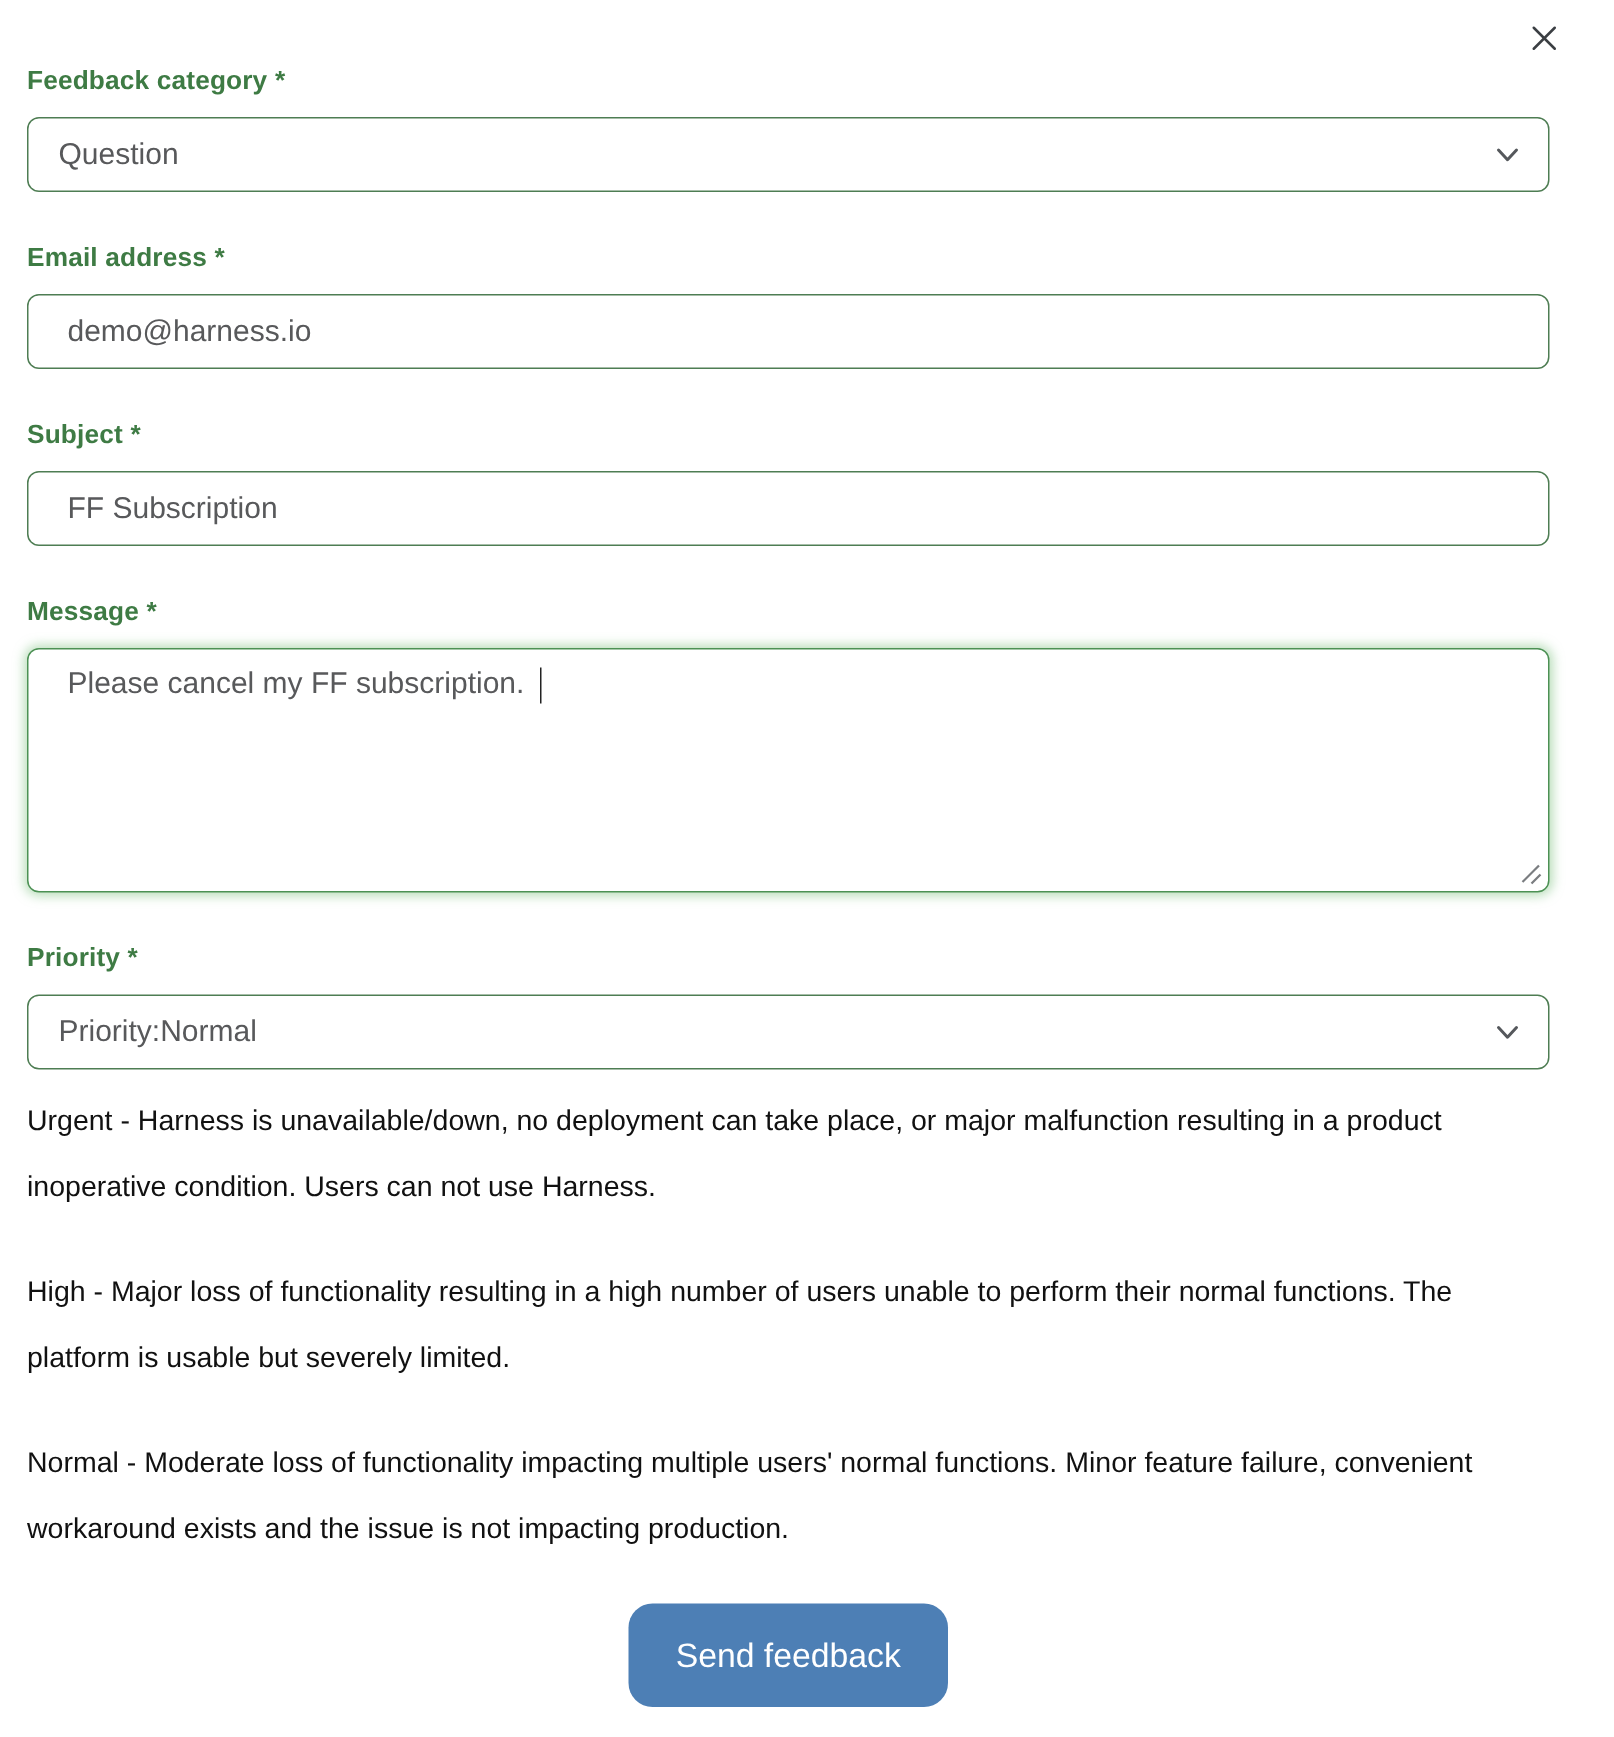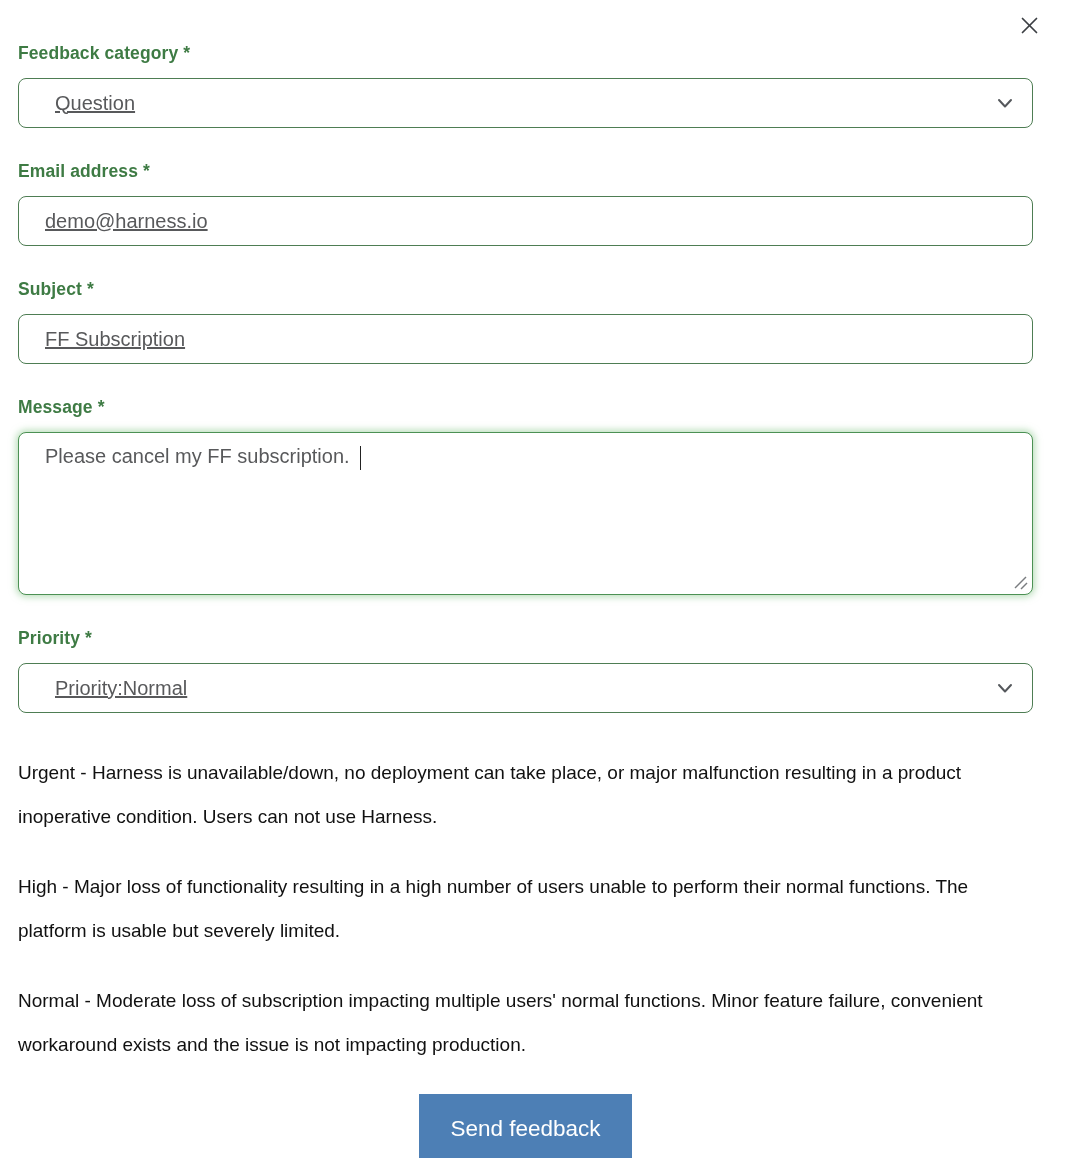--- a/index.html
+++ b/index.html
@@ -16,21 +16,21 @@
     position: relative;
   }
   .close-btn {
     position: absolute; top: 12px; right: 13px;
     width: 26px; height: 26px;
     background: none; border: none; padding: 3px;
     cursor: pointer; line-height: 0;
   }
   .field { margin-bottom: 34px; }
   .field-message { }
-  .field-priority { margin-bottom: 38px; }
+  .field-priority { margin-bottom: 13px; }
   .label {
     display: block;
     color: #3e7b44;
     font-weight: bold;
     font-size: 17.5px;
     line-height: 18px;
     margin-bottom: 16px;
     letter-spacing: 0.1px;
   }
   .req { margin-left: 5px; }
@@ -40,27 +40,26 @@
     height: 50px;
     border: 1px solid #4e7d53;
     border-radius: 8px;
     background: #ffffff;
     font-family: "Liberation Sans", sans-serif;
     font-size: 20px;
     color: #58595b;
   }
   .select {
     display: flex; align-items: center; justify-content: space-between;
-    padding: 0 16px 0 36px;
+    padding: 0 16px 0 20px;
     cursor: pointer;
-    text-decoration: underline;
   }
   .select .control-text { flex: 1; }
   .chevron { flex: 0 0 auto; margin-left: 10px; }
-  input.control { padding: 0 26px; outline: none; text-decoration: underline; }
+  input.control { padding: 0 26px; outline: none; }
   .textarea {
     height: 163px;
     padding: 9px 26px;
     position: relative;
     border: 1px solid #4c9154;
     box-shadow: 0 0 7px 2px rgba(130, 195, 132, 0.55);
     cursor: text;
     line-height: 28px;
   }
   .caret {
@@ -76,21 +75,21 @@
     line-height: 44px;
     color: #111111;
     margin: 0 0 26px 0;
     max-width: 1032px;
   }
   .submit-row { text-align: center; margin-top: 27px; }
   .submit-btn {
     background: #4d7fb5;
     color: #ffffff;
     border: none;
-    border-radius: 0;
+    border-radius: 16px;
     height: 69px;
     padding: 0 31px;
     font-family: "Liberation Sans", sans-serif;
     font-size: 22.5px;
     cursor: pointer;
   }
 </style>
 </head>
 <body>
 
@@ -139,19 +138,19 @@
     <div class="control select">
       <span class="control-text">Priority:Normal</span>
       <svg class="chevron" width="22" height="22" viewBox="0 0 22 22">
         <polyline points="5,8 11,14.5 17,8" fill="none" stroke="#55585c" stroke-width="2" stroke-linecap="round" stroke-linejoin="round"></polyline>
       </svg>
     </div>
   </div>
 
   <p class="help">Urgent - Harness is unavailable/down, no deployment can take place, or major malfunction resulting in a product inoperative condition. Users can not use Harness.</p>
   <p class="help">High - Major loss of functionality resulting in a high number of users unable to perform their normal functions. The platform is usable but severely limited.</p>
-  <p class="help">Normal - Moderate loss of subscription impacting multiple users' normal functions. Minor feature failure, convenient workaround exists and the issue is not impacting production.</p>
+  <p class="help">Normal - Moderate loss of functionality impacting multiple users' normal functions. Minor feature failure, convenient workaround exists and the issue is not impacting production.</p>
 
   <div class="submit-row">
     <button class="submit-btn">Send feedback</button>
   </div>
 
 </div>
 
 </body></html>

